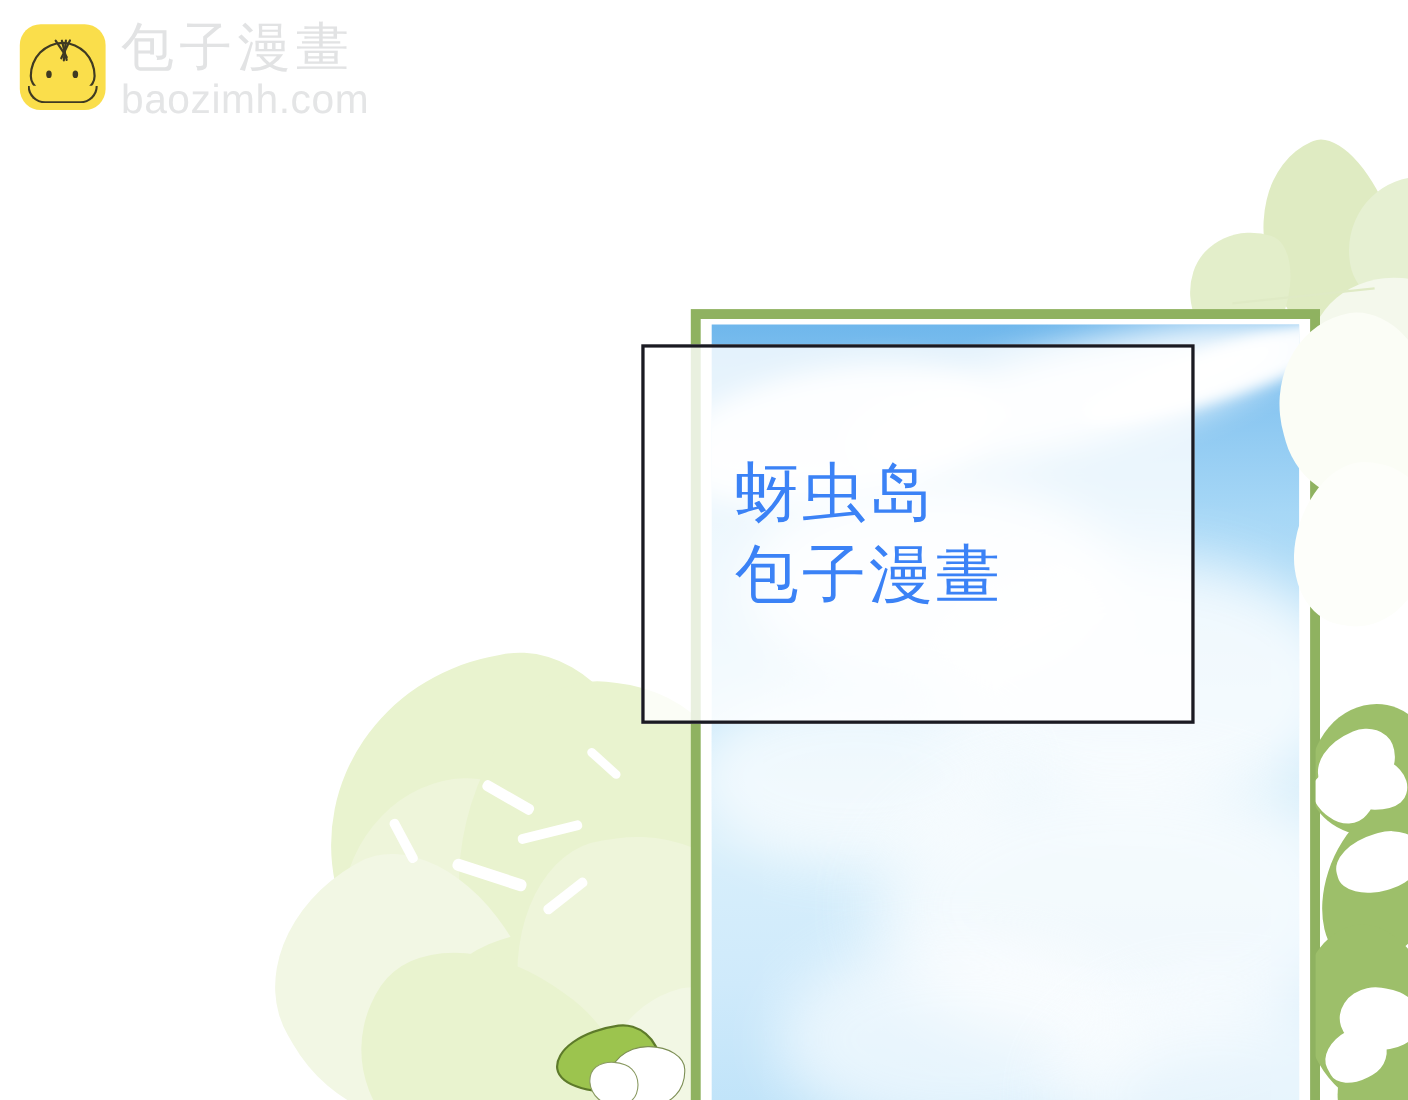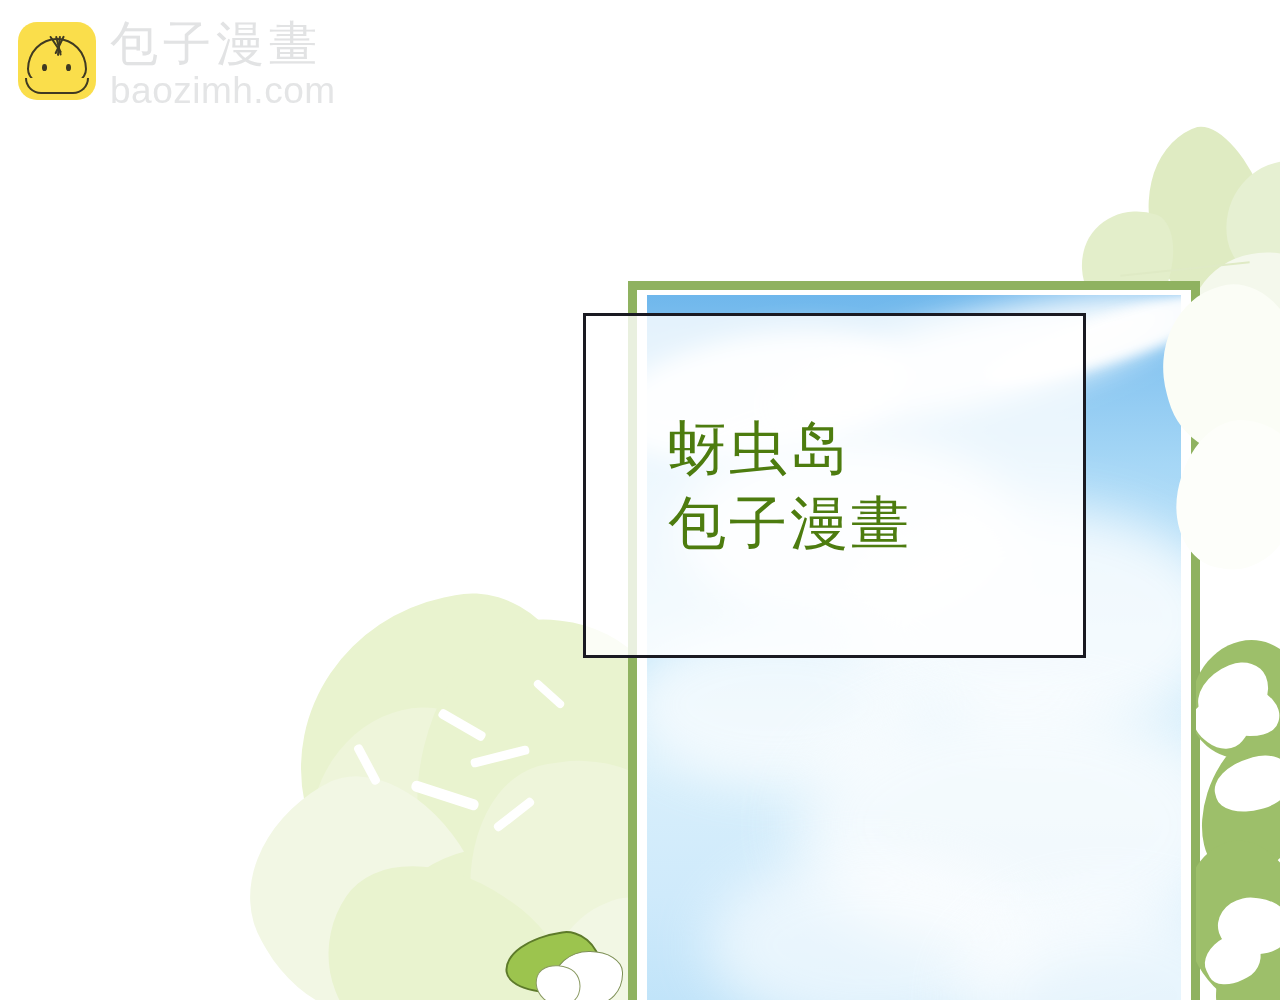--- a/index.html
+++ b/index.html
@@ -427,21 +427,21 @@
     box-sizing: border-box;
     display: flex;
     flex-direction: column;
     justify-content: center;
     align-items: flex-start;
     padding-left: 82px;
   }
   .card-line {
     font-size: 58px;
     line-height: 1.28;
-    color: #4d7c0f;
+    color: #3b82f6;
     letter-spacing: 3px;
     font-weight: 400;
     white-space: nowrap;
   }
 </style>
 </head>
 <body>
 
 <div id="page">
 

